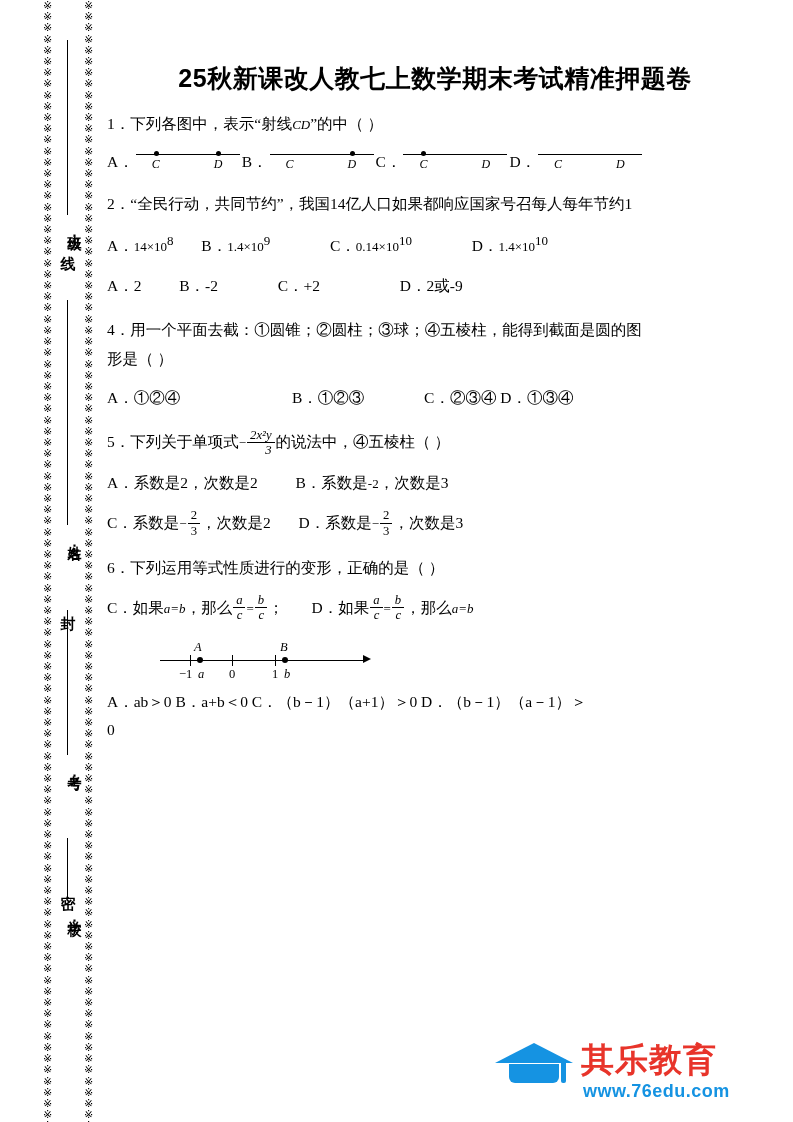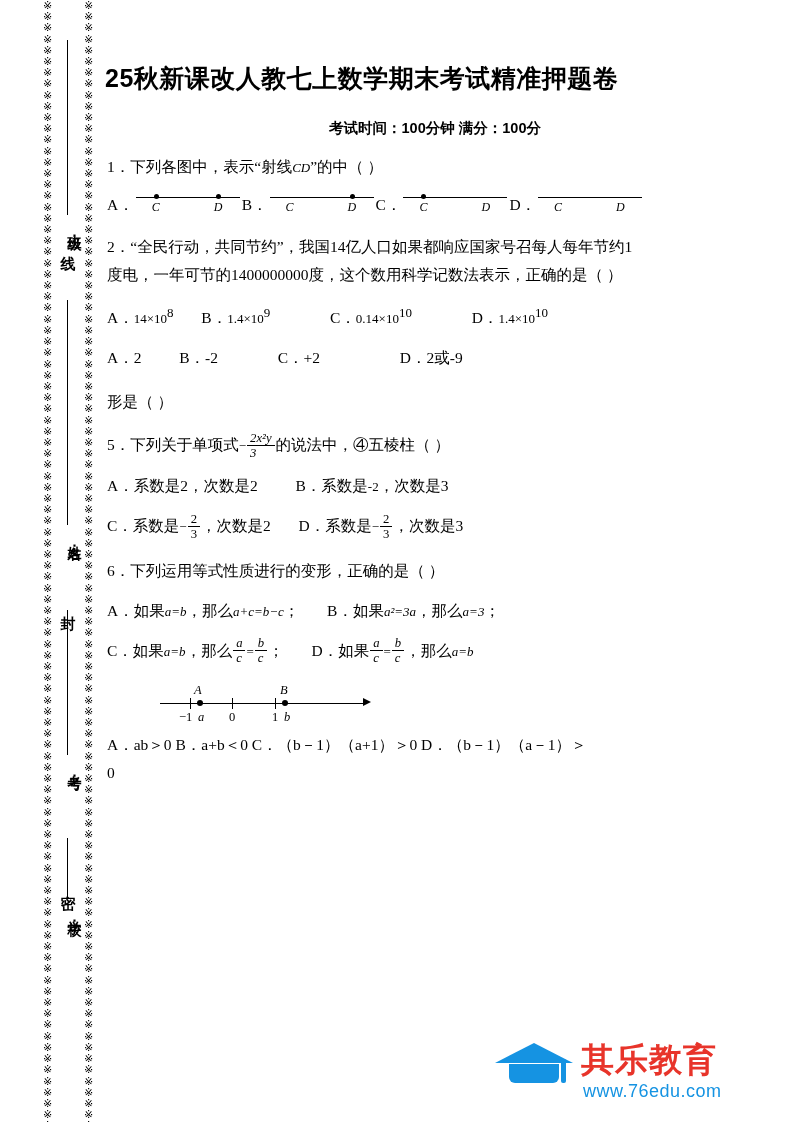--- a/index.html
+++ b/index.html
@@ -76,21 +76,21 @@
   .page {
     position: absolute;
     left: 105px;
     top: 0;
     width: 660px;
     height: 1122px;
   }
 
   .doc-title {
     margin-top: 62px;
-    text-align: left;
+    text-align: center;
     font-family: "Liberation Sans", sans-serif;
     font-weight: bold;
     font-size: 25px;
     letter-spacing: 0.5px;
     white-space: nowrap;
   }
   .doc-subtitle {
     margin-top: 24px;
     text-align: center;
     font-family: "Liberation Sans", sans-serif;
@@ -124,21 +124,21 @@
 
   .small { font-size: 13px; }
   .ital { font-style: italic; }
 
   sup { font-size: 0.68em; vertical-align: super; }
 
   
   .frac {
     display: inline-block;
     vertical-align: middle;
-    text-align: left;
+    text-align: right;
     font-size: 0.82em;
     line-height: 1.12;
     margin: 0 1px;
     position: relative;
     top: -1px;
   }
   .frac .num { display: block; padding: 0 3px; }
   .frac .den { display: block; border-top: 1px solid #000; padding: 0 3px; }
 
   
@@ -277,21 +277,21 @@
     font-size: 33px;
     color: #e8342a;
     letter-spacing: 1px;
     white-space: nowrap;
   }
   .logo-url {
     position: absolute;
     left: 88px;
     top: 46px;
     font-family: "Liberation Sans", sans-serif;
-    font-weight: normal;
+    font-weight: bold;
     font-size: 18px;
     color: #1593e2;
     letter-spacing: 0.5px;
   }
 </style>
 </head>
 <body>
 
 <div class="seal-strip">
   <div class="seal-hatch left">※※※※※※※※※※※※※※※※※※※※※※※※※※※※※※※※※※※※※※※※※※※※※※※※※※※※※※※※※※※※※※※※※※※※※※※※※※※※※※※※※※※※※※※※※※※※※※※※※※※※※※※※※※※※※※</div>
@@ -307,21 +307,20 @@
   <div class="seal-text" style="top:910px;">学校：</div>
 
   <div class="seal-char" style="top:255px;">线</div>
   <div class="seal-char" style="top:615px;">封</div>
   <div class="seal-char" style="top:895px;">密</div>
 </div>
 
 <div class="page">
 
   <div class="doc-title">25秋新课改人教七上数学期末考试精准押题卷</div>
-  <div class="doc-subtitle">考试时间：100分钟 满分：100分</div>
 
 
   <div class="q">
     <span>1．下列各图中，表示“射线</span><span class="ital small">CD</span><span>”的中（        ）</span>
   </div>
 
   <div class="ray-row">
     <span class="ray-lbl">A．</span>
     <span class="ray-fig">
       <span class="ray-line"></span>
@@ -347,21 +346,20 @@
     <span class="ray-lbl">D．</span>
     <span class="ray-fig">
       <span class="ray-line"></span>
       <span class="ray-cap" style="left:16px;">C</span>
       <span class="ray-cap" style="left:78px;">D</span>
     </span>
   </div>
 
   <div class="q">
     <div>2．“全民行动，共同节约”，我国14亿人口如果都响应国家号召每人每年节约1</div>
-    <div>度电，一年可节的1400000000度，这个数用科学记数法表示，正确的是（        ）</div>
   </div>
   <div class="opts">
     <span>A．</span><span class="small">14×10</span><sup class="small">8</sup>
     <span class="sp20"></span>
     <span>B．</span><span class="small">1.4×10</span><sup class="small">9</sup>
     <span class="sp50"></span>
     <span>C．</span><span class="small">0.14×10</span><sup class="small">10</sup>
     <span class="sp50"></span>
     <span>D．</span><span class="small">1.4×10</span><sup class="small">10</sup>
   </div>
@@ -370,43 +368,47 @@
     <span>A．2</span>
     <span class="sp30"></span>
     <span>B．-2</span>
     <span class="sp50"></span>
     <span>C．+2</span>
     <span class="sp50"></span><span class="sp20"></span>
     <span>D．2或-9</span>
   </div>
 
   <div class="q">
+    <div>4．用一个平面去截：①圆锥；②圆柱；③球；④五棱柱，能得到截面是圆的图</div>
     <div>形是（  ）</div>
+  </div>
+  <div class="opts">
+    <span>A．①②④</span>
+    <span class="sp50"></span><span class="sp50"></span>
+    <span>B．①②③</span>
+    <span class="sp50"></span>
+    <span>C．②③④</span>
+    <span>D．①③④</span>
   </div>
 
   <div class="q">
     <span>5．下列关于单项式</span><span class="small">−</span><span class="frac ital"><span class="num">2x²y</span><span class="den">3</span></span><span>的说法中，④五棱柱（        ）</span>
   </div>
   <div class="opts">
     <span>A．系数是2，次数是2</span>
     <span class="sp30"></span>
     <span>B．系数是</span><span class="small">-2</span><span>，次数是3</span>
   </div>
   <div class="opts">
     <span>C．系数是</span><span class="small">−</span><span class="frac"><span class="num">2</span><span class="den">3</span></span><span>，次数是2</span>
     <span class="sp20"></span>
     <span>D．系数是</span><span class="small">−</span><span class="frac"><span class="num">2</span><span class="den">3</span></span><span>，次数是3</span>
   </div>
 
   <div class="q">6．下列运用等式性质进行的变形，正确的是（        ）</div>
-  <div class="opts">
-    <span>A．如果</span><span class="small ital">a=b</span><span>，那么</span><span class="small ital">a+c=b−c</span><span>；</span>
-    <span class="sp20"></span>
-    <span>B．如果</span><span class="small ital">a²=3a</span><span>，那么</span><span class="small ital">a=3</span><span>；</span>
-  </div>
   <div class="opts">
     <span>C．如果</span><span class="small ital">a=b</span><span>，那么</span><span class="frac ital"><span class="num">a</span><span class="den">c</span></span><span class="small">=</span><span class="frac ital"><span class="num">b</span><span class="den">c</span></span><span>；</span>
     <span class="sp20"></span>
     <span>D．如果</span><span class="frac ital"><span class="num">a</span><span class="den">c</span></span><span class="small">=</span><span class="frac ital"><span class="num">b</span><span class="den">c</span></span><span>，那么</span><span class="small ital">a=b</span>
   </div>
 
 
   <div class="numline-wrap">
     <span class="nl-axis"></span>
     <span class="nl-arrow"></span>

